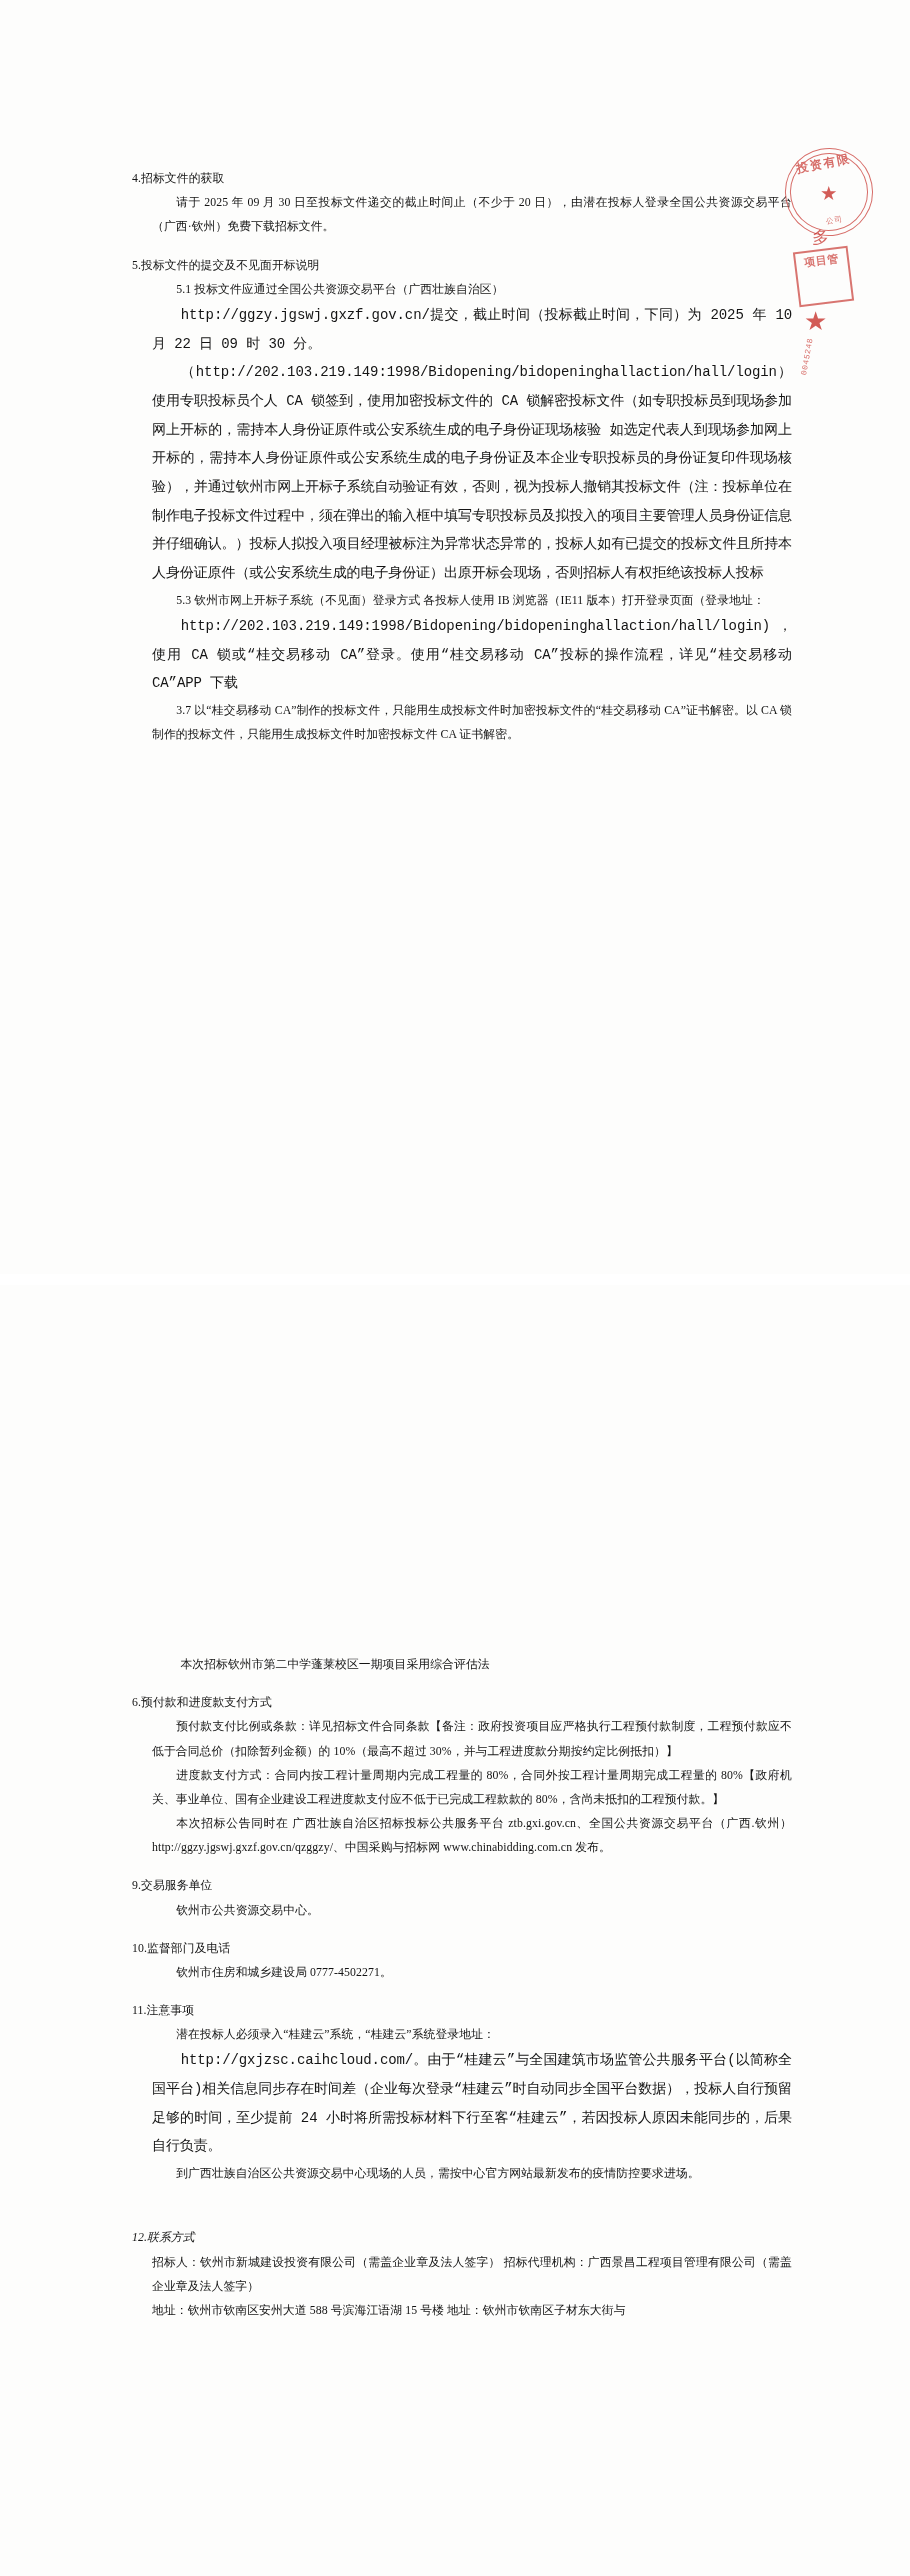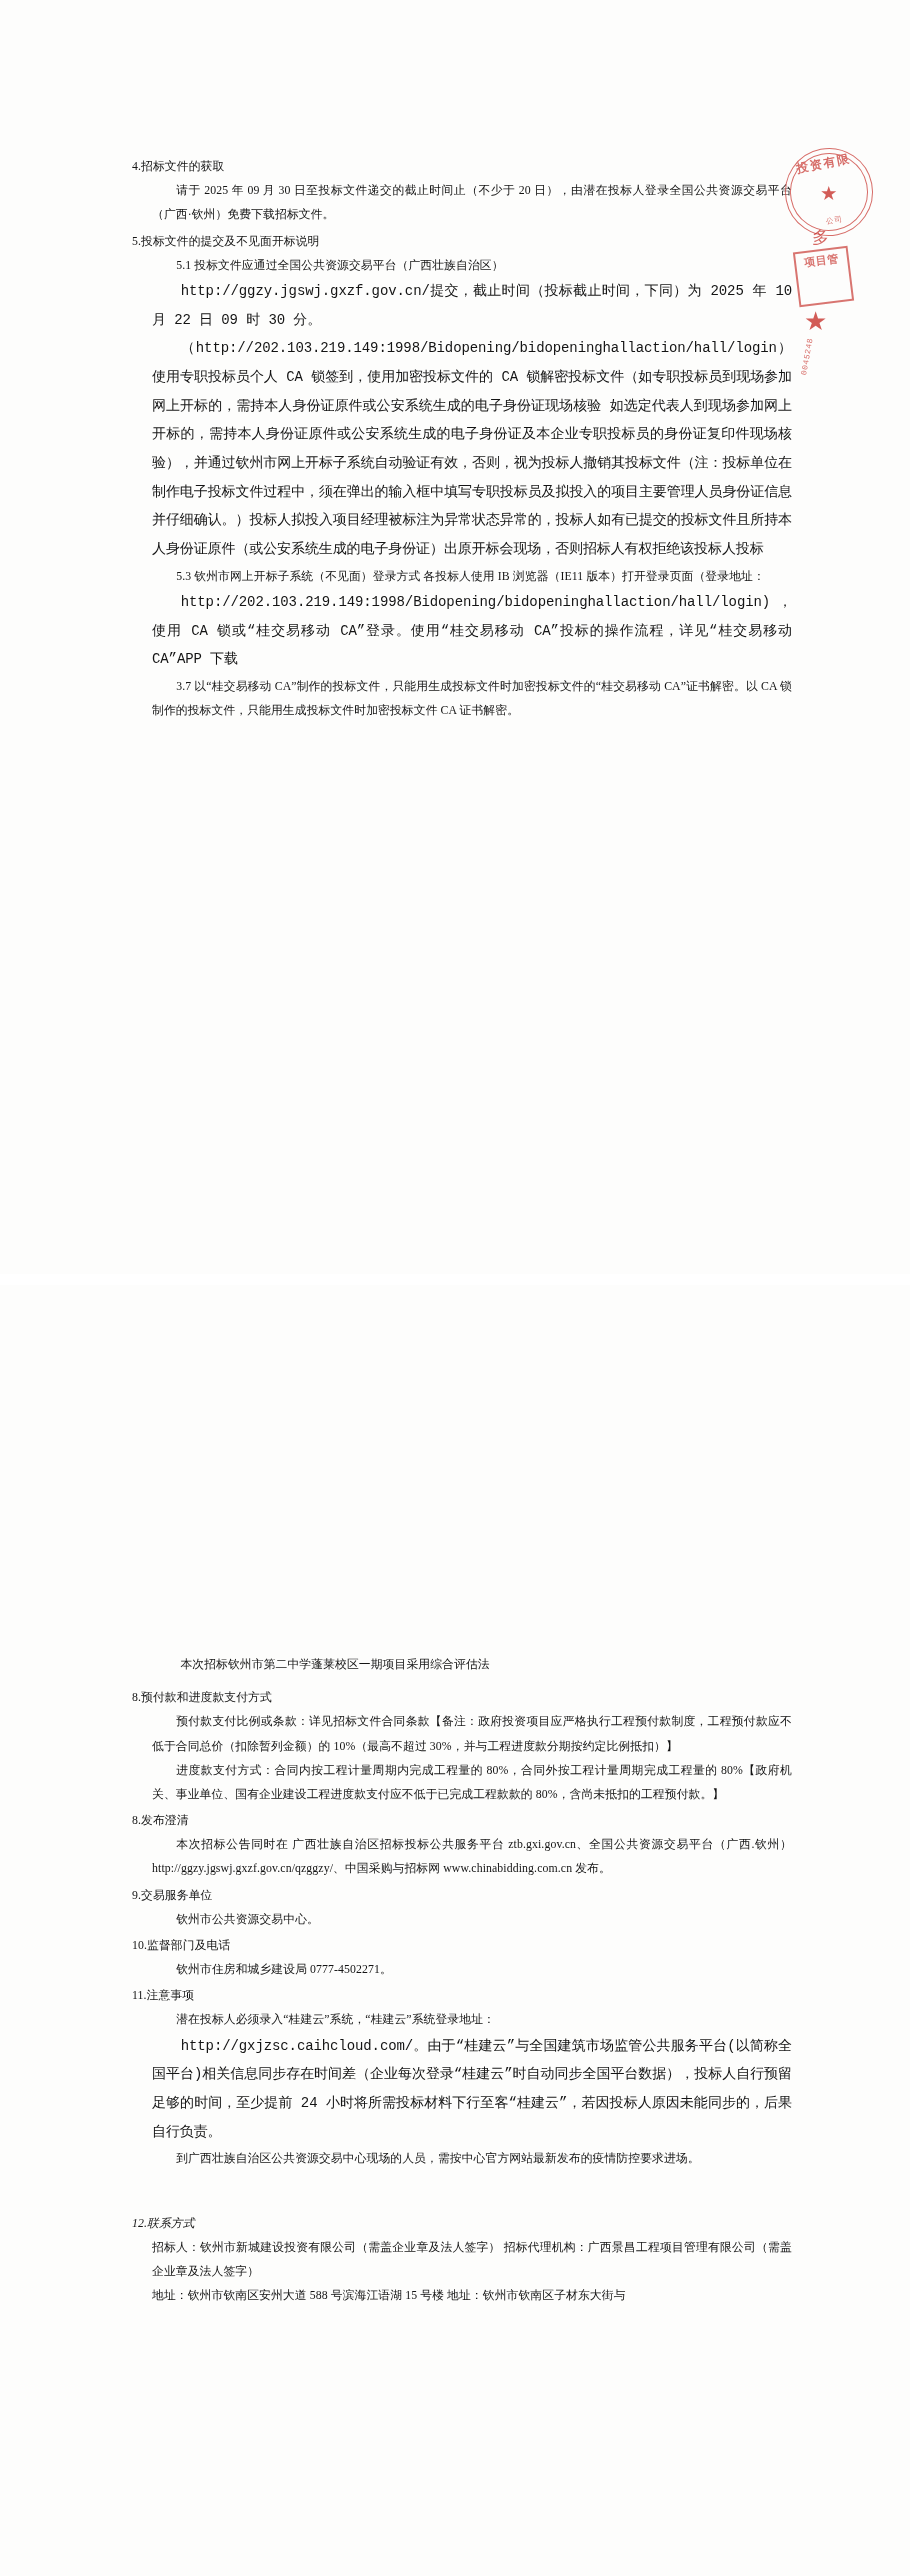--- a/index.html
+++ b/index.html
@@ -38,21 +38,21 @@
   }
   .p1 .page-body { top: 152px; }
   .p2 .page-body { top: 367px; }
 
   p {
     margin: 0;
     padding: 0;
     text-align: justify;
     text-justify: inter-ideograph;
   }
-  .lv1 { text-indent: 0; margin-top: 2px; }
+  .lv1 { text-indent: 0; margin-top: 14px; }
   .lv2 { text-indent: 2.05em; margin-left: 20px; }
   .center-head {
     text-indent: 4.1em;
     margin-bottom: 9px;
   }
   .mono {
     font-family: "Liberation Mono", monospace;
     font-size: 14px;
     letter-spacing: -0.1px;
   }
@@ -182,24 +182,23 @@
       <div class="seal-star" style="left:32px; top:158px; font-size:26px;">★</div>
       <div class="seal-code" style="left:16px; top:204px;">0045248</div>
     </div>
   </div>
 
   <div class="page-gap"></div>
 
   <div class="scan-page p2">
     <div class="page-body">
       <p class="center-head">本次招标钦州市第二中学蓬莱校区一期项目采用综合评估法</p>
-      <p class="lv1">8.预付款和进度款支付方式</p>
+      <p class="lv1">6.预付款和进度款支付方式</p>
       <p class="lv2">预付款支付比例或条款：详见招标文件合同条款【备注：政府投资项目应严格执行工程预付款制度，工程预付款应不低于合同总价（扣除暂列金额）的 10%（最高不超过 30%，并与工程进度款分期按约定比例抵扣）】</p>
       <p class="lv2">进度款支付方式：合同内按工程计量周期内完成工程量的 80%，合同外按工程计量周期完成工程量的 80%【政府机关、事业单位、国有企业建设工程进度款支付应不低于已完成工程款款的 80%，含尚未抵扣的工程预付款。】</p>
-      <p class="lv1">8.发布澄清</p>
       <p class="lv2">本次招标公告同时在 广西壮族自治区招标投标公共服务平台 ztb.gxi.gov.cn、全国公共资源交易平台（广西.钦州）http://ggzy.jgswj.gxzf.gov.cn/qzggzy/、中国采购与招标网 www.chinabidding.com.cn 发布。</p>
       <p class="lv1">9.交易服务单位</p>
       <p class="lv2">钦州市公共资源交易中心。</p>
       <p class="lv1">10.监督部门及电话</p>
       <p class="lv2">钦州市住房和城乡建设局 0777-4502271。</p>
       <p class="lv1">11.注意事项</p>
       <p class="lv2">潜在投标人必须录入“桂建云”系统，“桂建云”系统登录地址：</p>
       <p class="lv2 mono">http://gxjzsc.caihcloud.com/。由于“桂建云”与全国建筑市场监管公共服务平台(以简称全国平台)相关信息同步存在时间差（企业每次登录“桂建云”时自动同步全国平台数据），投标人自行预留足够的时间，至少提前 24 小时将所需投标材料下行至客“桂建云”，若因投标人原因未能同步的，后果自行负责。</p>
       <p class="lv2">到广西壮族自治区公共资源交易中心现场的人员，需按中心官方网站最新发布的疫情防控要求进场。</p>
       <p class="lv1" style="margin-top:40px;font-style:italic;">12.联系方式</p>

